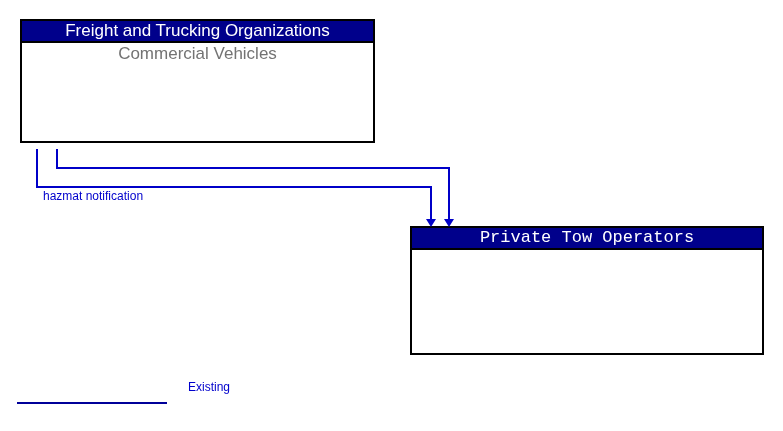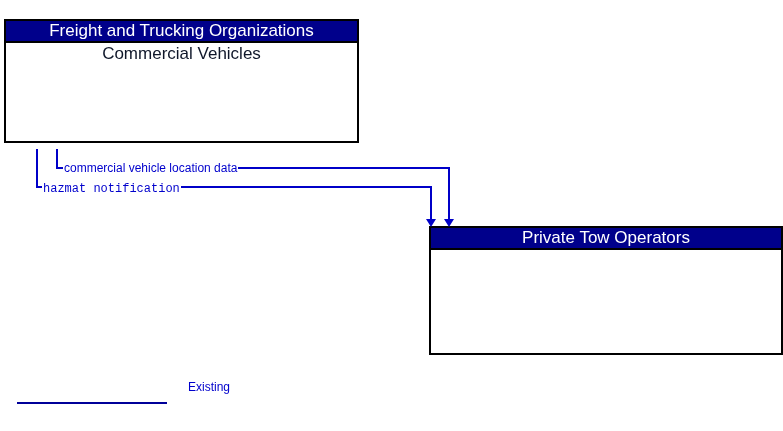--- a/index.html
+++ b/index.html
@@ -29,27 +29,27 @@
     color: var(--header-text, #ffffff);
     font-size: 17px;
     line-height: 20px;
     text-align: center;
     white-space: nowrap;
     overflow: hidden;
   }
   .entity-body {
     text-align: center;
     padding-top: 1px;
-    color: #0f172a;
+    color: #737373;
     font-size: 17px;
     line-height: 20px;
     white-space: nowrap;
   }
-  #entity-top    { left: 4px;  top: 19px;  width: 355px; height: 124px; }
-  #entity-bottom { left: 429px; top: 226px; width: 354px; height: 129px; }
+  #entity-top    { left: 20px;  top: 19px;  width: 355px; height: 124px; }
+  #entity-bottom { left: 410px; top: 226px; width: 354px; height: 129px; font-family: Liberation Mono, monospace; }
 
   .vline, .hline {
     position: absolute;
     background: var(--flow-color, #0000C8);
   }
   .vline { width: 2px; }
   .hline { height: 2px; }
 
   .arrowhead {
     position: absolute;
@@ -103,24 +103,23 @@
   <div class="entity" id="entity-bottom">
     <div class="entity-header">
       <span>Private Tow Operators</span>
     </div>
   </div>
 
   <div class="vline" style="left:56px; top:149px; height:20px;"></div>
   <div class="hline" style="left:56px; top:167px; width:394px;"></div>
   <div class="vline" style="left:448px; top:167px; height:52px;"></div>
   <div class="arrowhead" style="left:444px; top:219px;"></div>
-  <span class="flow-label" style="left:63px; top:162px;">commercial vehicle location data</span>
 
   <div class="vline" style="left:36px; top:149px; height:39px;"></div>
   <div class="hline" style="left:36px; top:186px; width:396px;"></div>
   <div class="vline" style="left:430px; top:186px; height:33px;"></div>
   <div class="arrowhead" style="left:426px; top:219px;"></div>
-  <span class="flow-label" style="left:42px; top:183px;font-family:Liberation Mono, monospace;">hazmat notification</span>
+  <span class="flow-label" style="left:42px; top:190px;">hazmat notification</span>
 
   <div class="legend-line"></div>
   <span class="legend-label">Existing</span>
 
 </div>
 
 </body></html>

